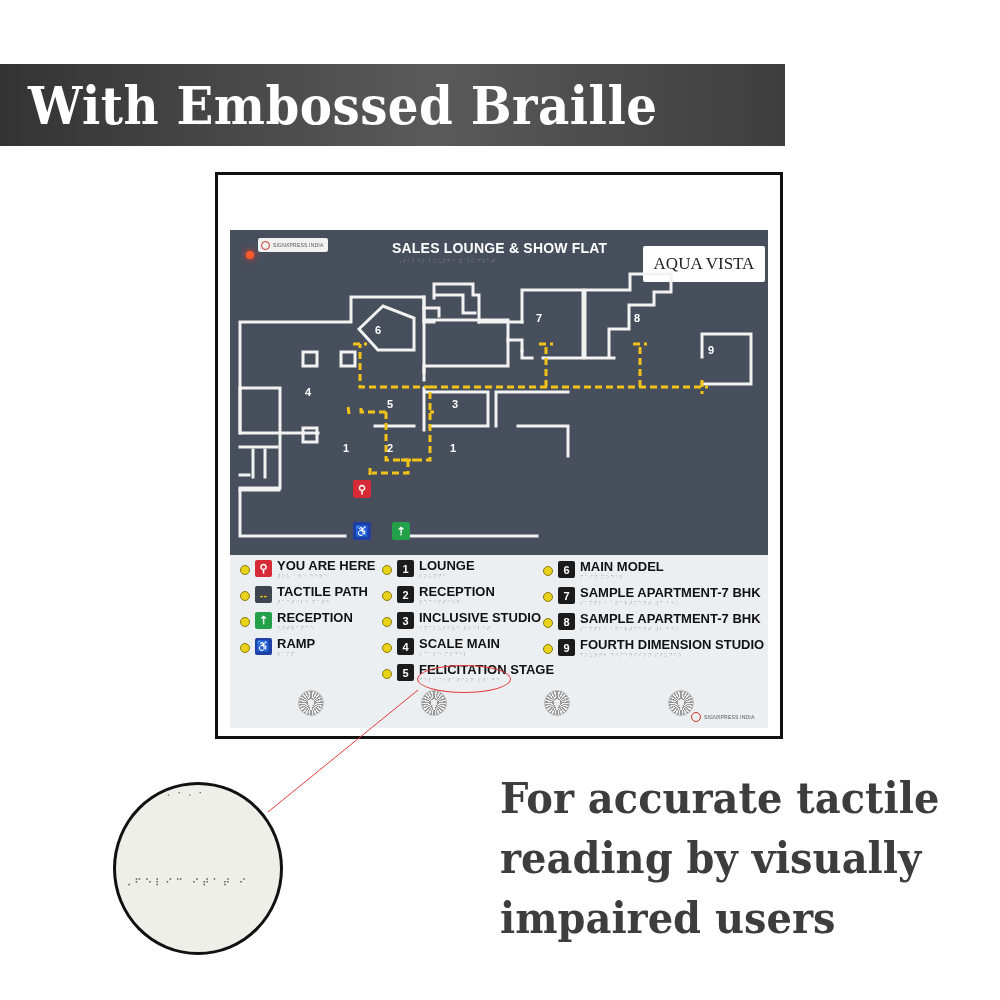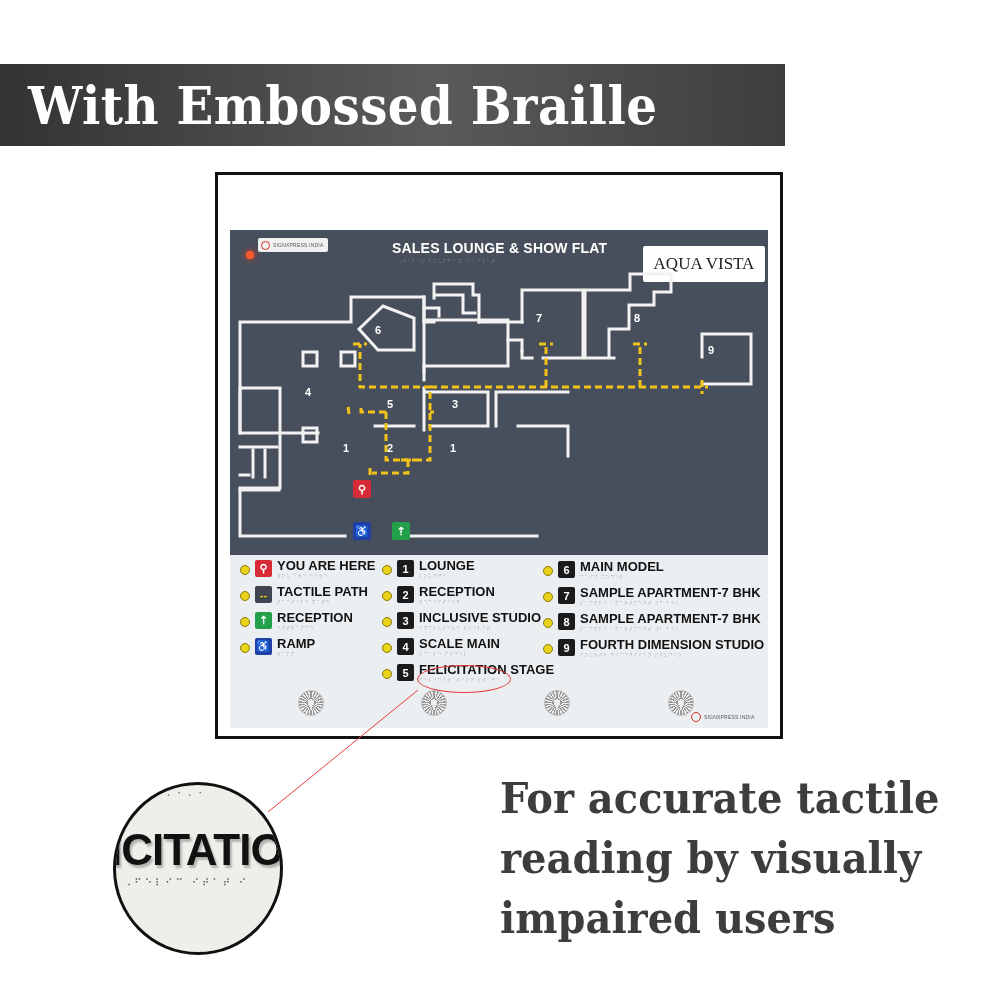--- a/index.html
+++ b/index.html
@@ -258,21 +258,20 @@
 
   <div class="highlight"></div>
 </div>
 
 <svg class="callout-line" width="1000" height="1000" style="pointer-events:none;">
   <line x1="418" y1="690" x2="268" y2="812" stroke="#e53a3a" stroke-width="1"></line>
 </svg>
 
 <div class="magnifier">
   <div class="mag-braille-top">⠁⠂⠁⠂⠁</div>
-  <div class="mag-text">ICITATIO</div>
   <div class="mag-braille">⠠⠋⠑⠇⠊⠉ ⠊⠞⠁⠞ ⠊</div>
 </div>
 
 <div class="tagline">
   <div>For accurate tactile</div>
   <div>reading by visually</div>
   <div>impaired users</div>
 </div>
 
 </body></html>

